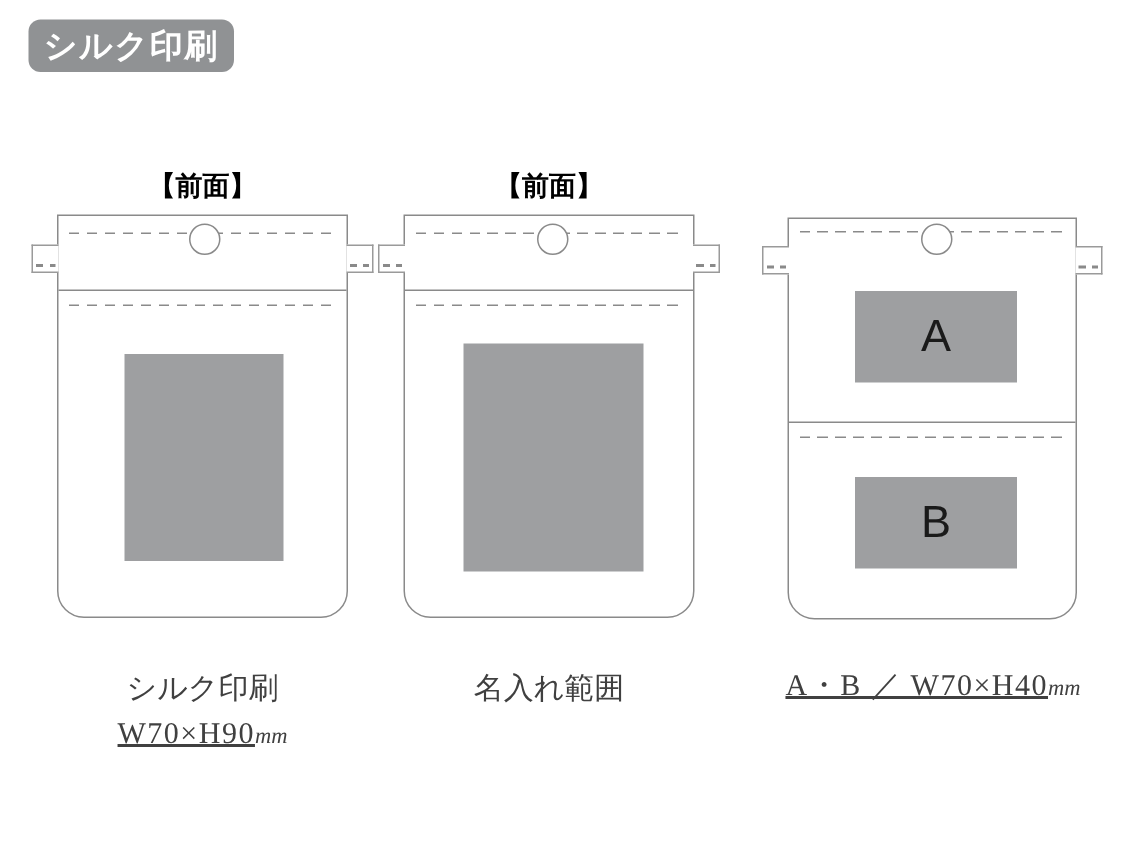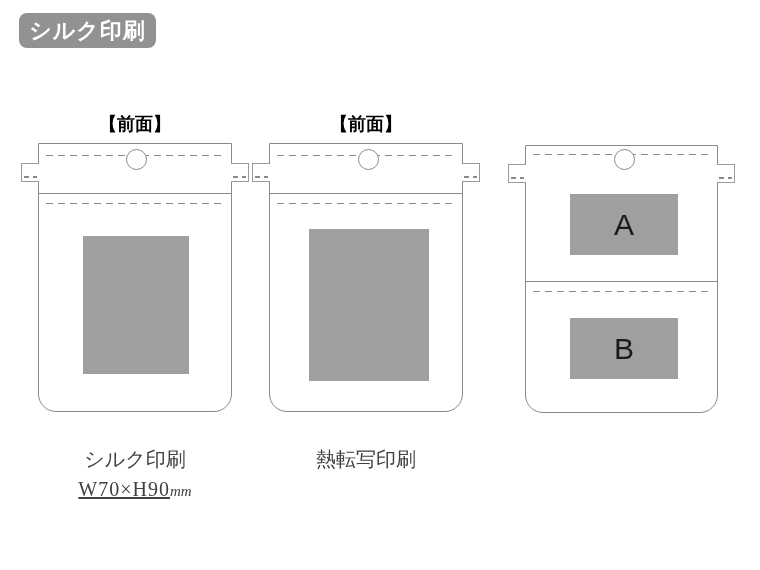--- a/index.html
+++ b/index.html
@@ -138,21 +138,21 @@
       </div>
     <div class="tab tab-right" style="top:19px">
         <div class="stitch"></div>
       </div>
     <div class="hline" style="top:49px"></div>
     <div class="dash" style="top:59px;left:7px;right:7px"></div>
     <div class="print-area" style="left:39px;top:85px;width:120px;height:152px"></div>
   </div>
 
   <div class="caption" style="left:239px;top:428px;width:254px">
-    <div>熱転写印刷</div>
+    <div>名入れ範囲</div>
   </div>
 
 
   <div class="bag" style="left:525px;top:145px;width:193px;height:268px">
     <div class="dash" style="top:8px;left:7px;right:7px"></div>
     <div class="circle" style="left:88px;top:3px"></div>
     <div class="tab tab-left" style="top:18px">
         <div class="stitch"></div>
       </div>
     <div class="tab tab-right" style="top:18px">
@@ -162,15 +162,16 @@
       <span class="area-letter">A</span>
     </div>
     <div class="hline" style="top:135px"></div>
     <div class="dash" style="top:145px;left:7px;right:7px"></div>
     <div class="print-area" style="left:44px;top:172px;width:108px;height:61px">
       <span class="area-letter">B</span>
     </div>
   </div>
 
   <div class="caption" style="left:495px;top:426px;width:254px">
+    <div><span class="dims">A・B ／ W70×H40</span><span class="unit">mm</span></div>
   </div>
 
 </div>
 
 </body></html>

